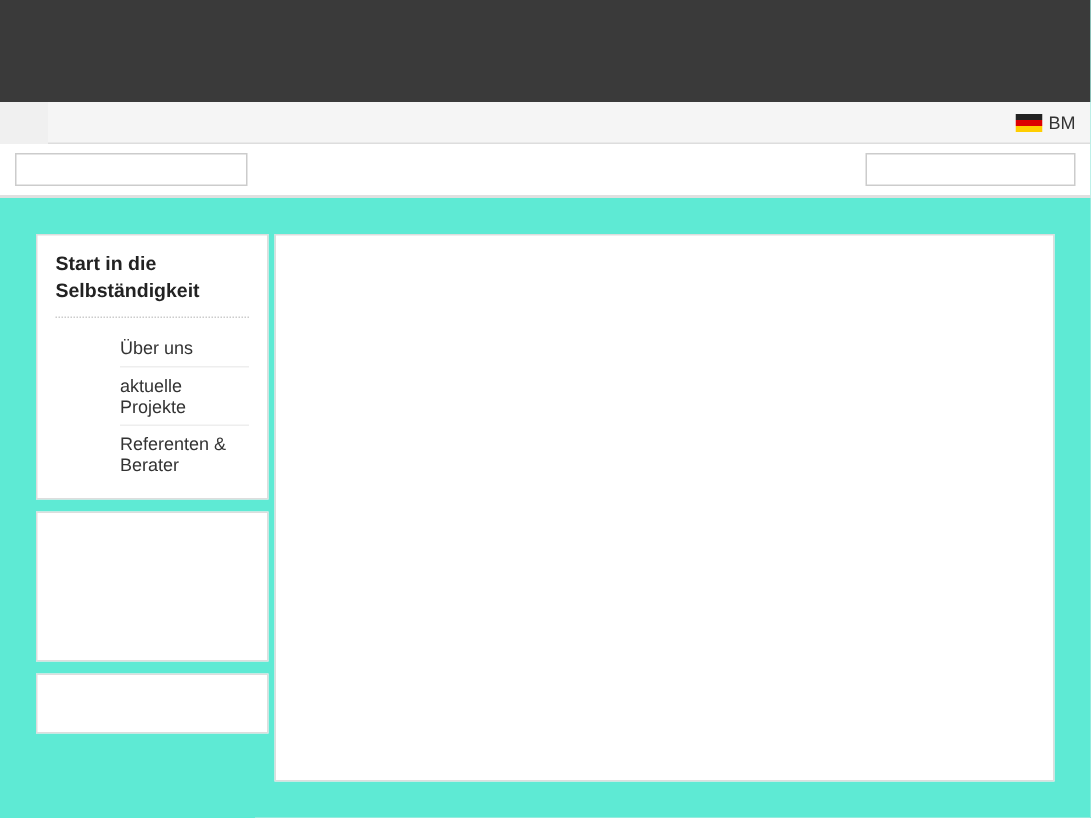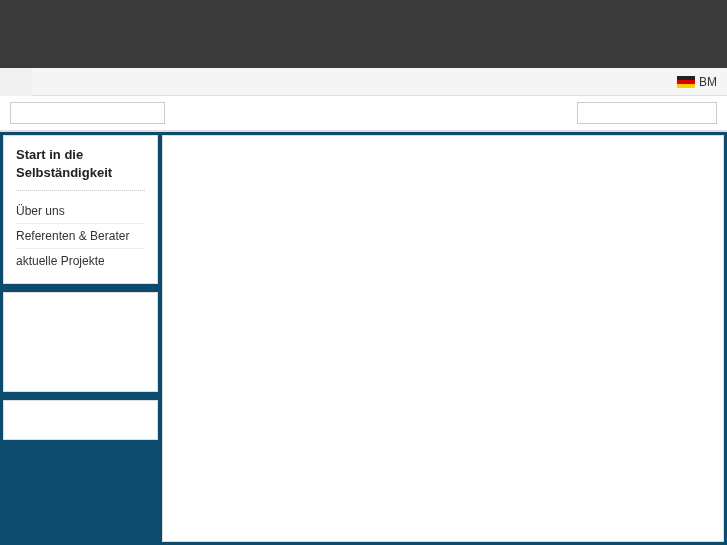--- a/index.html
+++ b/index.html
@@ -93,22 +93,22 @@
       height: 22px;
       width: 140px;
       padding: 2px 6px;
       font-size: 12px;
     }
 
     
     .main-layout {
       display: flex;
       height: calc(545px - 68px - 28px - 36px);
-      background: #0c4a6e;
-      padding: 3px;
+      background: #5eead4;
+      padding: 24px;
       gap: 4px;
     }
 
     
     .sidebar {
       width: 155px;
       flex-shrink: 0;
       display: flex;
       flex-direction: column;
       gap: 8px;
@@ -129,20 +129,21 @@
       border-bottom: 1px dotted #ccc;
       line-height: 1.4;
     }
 
     .sidebar-nav-box .nav-item {
       font-size: 12px;
       color: #333;
       padding: 5px 0;
       border-bottom: 1px solid #eee;
       cursor: pointer;
+      margin-left: 43px;
     }
 
     .sidebar-nav-box .nav-item:last-child {
       border-bottom: none;
     }
 
     .sidebar-box-empty {
       background: #fff;
       border: 1px solid #ddd;
       height: 100px;
@@ -192,22 +193,22 @@
 <div class="main-layout">
 
   <div class="sidebar">
 
     <div class="sidebar-nav-box">
       <div class="nav-item-bold">
         <span>Start in die</span><br>
         <span>Selbständigkeit</span>
       </div>
       <div class="nav-item">Über uns</div>
+      <div class="nav-item">aktuelle Projekte</div>
       <div class="nav-item">Referenten &amp; Berater</div>
-      <div class="nav-item">aktuelle Projekte</div>
     </div>
 
     <div class="sidebar-box-empty">
     </div>
 
     <div class="sidebar-box-small">
     </div>
 
   </div>
 

